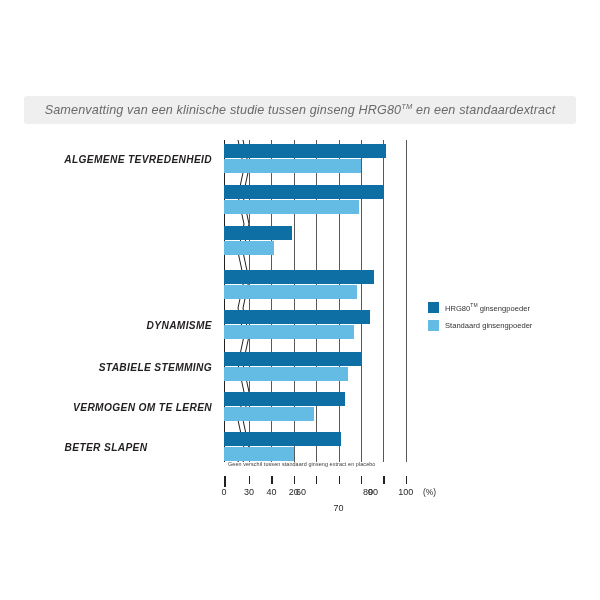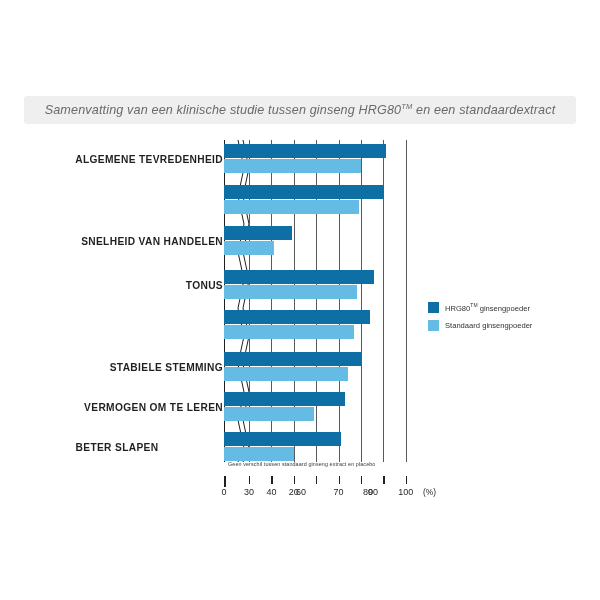--- a/index.html
+++ b/index.html
@@ -31,21 +31,21 @@
 
   
   .plot{
     position:absolute;
     left:0;top:140px;
     width:600px;height:330px;
   }
 
   
   .cat-col{
-    position:absolute;left:11px;top:0;width:212px;height:320px;
+    position:absolute;left:0;top:0;width:212px;height:320px;font-style:italic;
   }
   .cat-label{
     position:absolute;
     right:0;
     width:212px;
     text-align:right;
     font-size:10.2px;
     font-weight:bold;
     letter-spacing:.35px;
     color:#231f20;
@@ -131,22 +131,21 @@
   <div class="title-banner">
     <div class="title-text">
       <span>Samenvatting van een klinische studie tussen ginseng HRG80</span><sup>TM</sup><span> en een standaardextract</span>
     </div>
   </div>
 
   <div class="plot">
 
     <div class="cat-col" id="cat-col">
         <div class="cat-label" style="top: 14px;">ALGEMENE TEVREDENHEID</div>
-        <div class="cat-label" style="top: 96px;">SNELHEID VAN HANDELEN</div>
-        <div class="cat-label" style="top: 140px;">TONUS</div>
+        <div class="cat-label" style="top: 180px;">DYNAMISME</div>
         <div class="cat-label" style="top: 222px;">STABIELE STEMMING</div>
         <div class="cat-label" style="top: 262px;">VERMOGEN OM TE LEREN</div>
         <div class="cat-label" style="top: 302px; text-align: center;">BETER SLAPEN</div>
       </div>
 
     <div class="canvas" id="canvas">
       <svg class="break-mark" viewBox="0 0 22 322" preserveAspectRatio="none">
         <path d="M7 0 L13 28 L7 56 L13 84 L7 112 L13 140 L7 168 L13 196 L7 224 L13 252 L7 280 L13 308 L7 322" fill="none" stroke="#ffffff" stroke-width="4"></path>
         <path d="M6 0 L12 28 L6 56 L12 84 L6 112 L12 140 L6 168 L12 196 L6 224 L12 252 L6 280 L12 308 L6 322" fill="none" stroke="#231f20" stroke-width="1"></path>
         <path d="M11 0 L17 28 L11 56 L17 84 L11 112 L17 140 L11 168 L17 196 L11 224 L17 252 L11 280 L17 308 L11 322" fill="none" stroke="#231f20" stroke-width="1"></path>
@@ -187,21 +186,21 @@
       <div class="tick-label" style="left: 0px;">0</div>
       <div class="tick" style="left: 25px;"></div>
       <div class="tick-label" style="left: 25px;">30</div>
       <div class="tick" style="left: 47.4px;"></div>
       <div class="tick-label" style="left: 47.4px;">40</div>
       <div class="tick" style="left: 69.8px;"></div>
       <div class="tick-label" style="left: 69.8px;">20</div>
       <div class="tick" style="left: 92.2px;"></div>
       <div class="tick-label" style="left: 77px;">60</div>
       <div class="tick" style="left: 114.6px;"></div>
-      <div class="tick-label" style="left: 114.6px;">70</div>
+      <div class="tick-label" style="left: 114.6px; margin-top: 16px;">70</div>
       <div class="tick" style="left: 137px;"></div>
       <div class="tick-label" style="left: 144px;">80</div>
       <div class="tick" style="left: 159.4px;"></div>
       <div class="tick-label" style="left: 149px;">90</div>
       <div class="tick" style="left: 181.8px;"></div>
       <div class="tick-label" style="left: 181.8px;">100</div>
     </div>
 
   <div class="legend" id="legend">
       <div class="legend-item">

